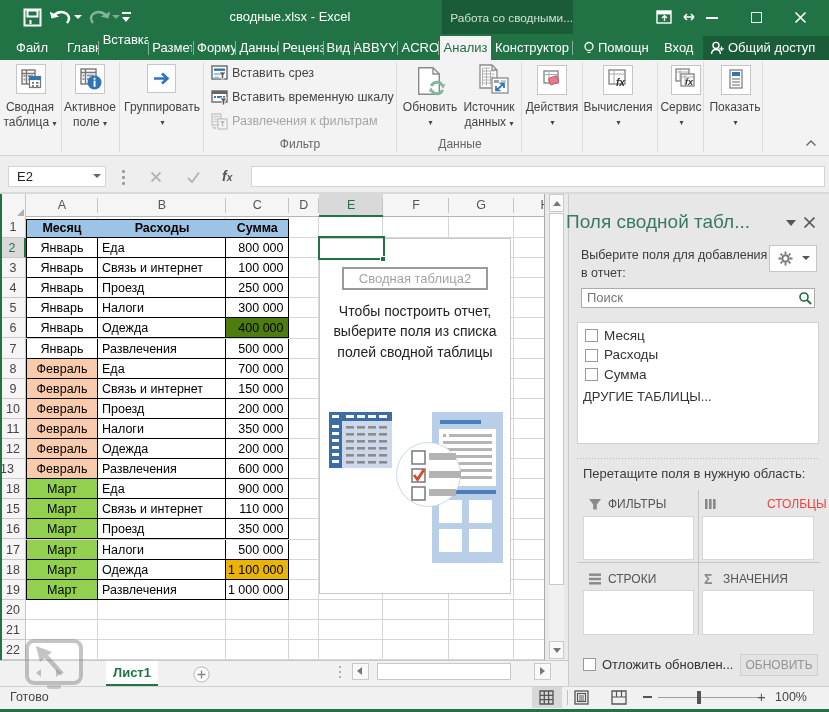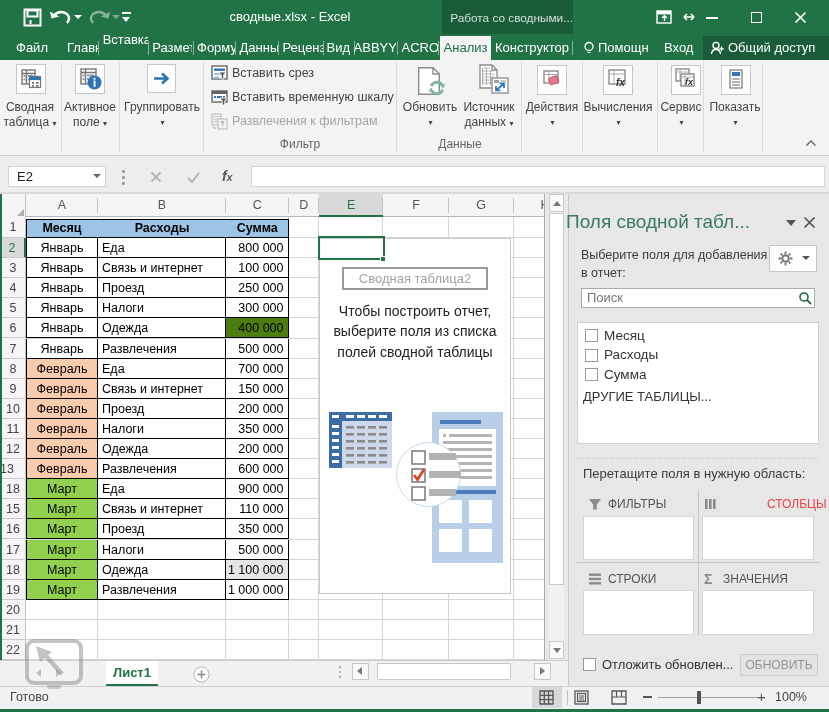--- a/index.html
+++ b/index.html
@@ -352,21 +352,21 @@
 <div class="abs" style="left:98px;top:499.3px;width:128px;height:20.1px;background:#fff;border:1.5px solid #000;border-top:none;border-left:none;font-size:12.5px;color:#000;padding-left:4px;line-height:20.1px;">Связь и интернет</div>
 <div class="abs" style="left:226px;top:499.3px;width:62.5px;height:20.1px;background:#fff;border:1.5px solid #000;border-top:none;border-left:none;font-size:12.5px;color:#000;text-align:right;padding-right:4px;line-height:20.1px;box-sizing:border-box;white-space:nowrap;">110 000</div>
 <div class="abs" style="left:26px;top:519.4px;width:72px;height:20.1px;background:#92D050;border:1.5px solid #000;border-top:none;font-size:12.5px;color:#000;text-align:center;line-height:20.1px;">Март</div>
 <div class="abs" style="left:98px;top:519.4px;width:128px;height:20.1px;background:#fff;border:1.5px solid #000;border-top:none;border-left:none;font-size:12.5px;color:#000;padding-left:4px;line-height:20.1px;">Проезд</div>
 <div class="abs" style="left:226px;top:519.4px;width:62.5px;height:20.1px;background:#fff;border:1.5px solid #000;border-top:none;border-left:none;font-size:12.5px;color:#000;text-align:right;padding-right:4px;line-height:20.1px;box-sizing:border-box;white-space:nowrap;">350 000</div>
 <div class="abs" style="left:26px;top:539.5px;width:72px;height:20.1px;background:#92D050;border:1.5px solid #000;border-top:none;font-size:12.5px;color:#000;text-align:center;line-height:20.1px;">Март</div>
 <div class="abs" style="left:98px;top:539.5px;width:128px;height:20.1px;background:#fff;border:1.5px solid #000;border-top:none;border-left:none;font-size:12.5px;color:#000;padding-left:4px;line-height:20.1px;">Налоги</div>
 <div class="abs" style="left:226px;top:539.5px;width:62.5px;height:20.1px;background:#fff;border:1.5px solid #000;border-top:none;border-left:none;font-size:12.5px;color:#000;text-align:right;padding-right:4px;line-height:20.1px;box-sizing:border-box;white-space:nowrap;">500 000</div>
 <div class="abs" style="left:26px;top:559.6px;width:72px;height:20.1px;background:#92D050;border:1.5px solid #000;border-top:none;font-size:12.5px;color:#000;text-align:center;line-height:20.1px;">Март</div>
 <div class="abs" style="left:98px;top:559.6px;width:128px;height:20.1px;background:#fff;border:1.5px solid #000;border-top:none;border-left:none;font-size:12.5px;color:#000;padding-left:4px;line-height:20.1px;">Одежда</div>
-<div class="abs" style="left:226px;top:559.6px;width:62.5px;height:20.1px;background:#e5e5e5;border:1.5px solid #000;border-top:none;border-left:none;font-size:12.5px;color:#000;text-align:right;padding-right:4px;line-height:20.1px;box-sizing:border-box;white-space:nowrap;">1 100 000</div>
+<div class="abs" style="left:226px;top:559.6px;width:62.5px;height:20.1px;background:#eab308;border:1.5px solid #000;border-top:none;border-left:none;font-size:12.5px;color:#000;text-align:right;padding-right:4px;line-height:20.1px;box-sizing:border-box;white-space:nowrap;">1 100 000</div>
 <div class="abs" style="left:26px;top:579.7px;width:72px;height:20.1px;background:#92D050;border:1.5px solid #000;border-top:none;font-size:12.5px;color:#000;text-align:center;line-height:20.1px;">Март</div>
 <div class="abs" style="left:98px;top:579.7px;width:128px;height:20.1px;background:#fff;border:1.5px solid #000;border-top:none;border-left:none;font-size:12.5px;color:#000;padding-left:4px;line-height:20.1px;">Развлечения</div>
 <div class="abs" style="left:226px;top:579.7px;width:62.5px;height:20.1px;background:#fff;border:1.5px solid #000;border-top:none;border-left:none;font-size:12.5px;color:#000;text-align:right;padding-right:4px;line-height:20.1px;box-sizing:border-box;white-space:nowrap;">1 000 000</div>
 <div class="abs" style="left:319px;top:238px;width:192px;height:356px;background:#fff;border:1px solid #c9c9c9;"></div>
 <div class="abs" style="left:342px;top:267px;width:146px;height:23px;border:2px solid #9a9a9a;color:#a3a3a3;font-size:13px;text-align:center;line-height:20px;">Сводная таблица2</div>
 <div class="abs" style="left:320px;top:301px;width:190px;text-align:center;font-size:14px;color:#222;line-height:20.4px;">Чтобы построить отчет,<br>выберите поля из списка<br>полей сводной таблицы</div>
 <svg class="abs" style="left:329px;top:412px;" width="63" height="56" viewBox="0 0 63 56">
 <rect x="0" y="0" width="63" height="56" fill="#cfdded" opacity="0"></rect>
 <rect x="0" y="0" width="63" height="9" fill="#3c6ea5"></rect>
 <rect x="0" y="0" width="13" height="56" fill="#3c6ea5"></rect>

